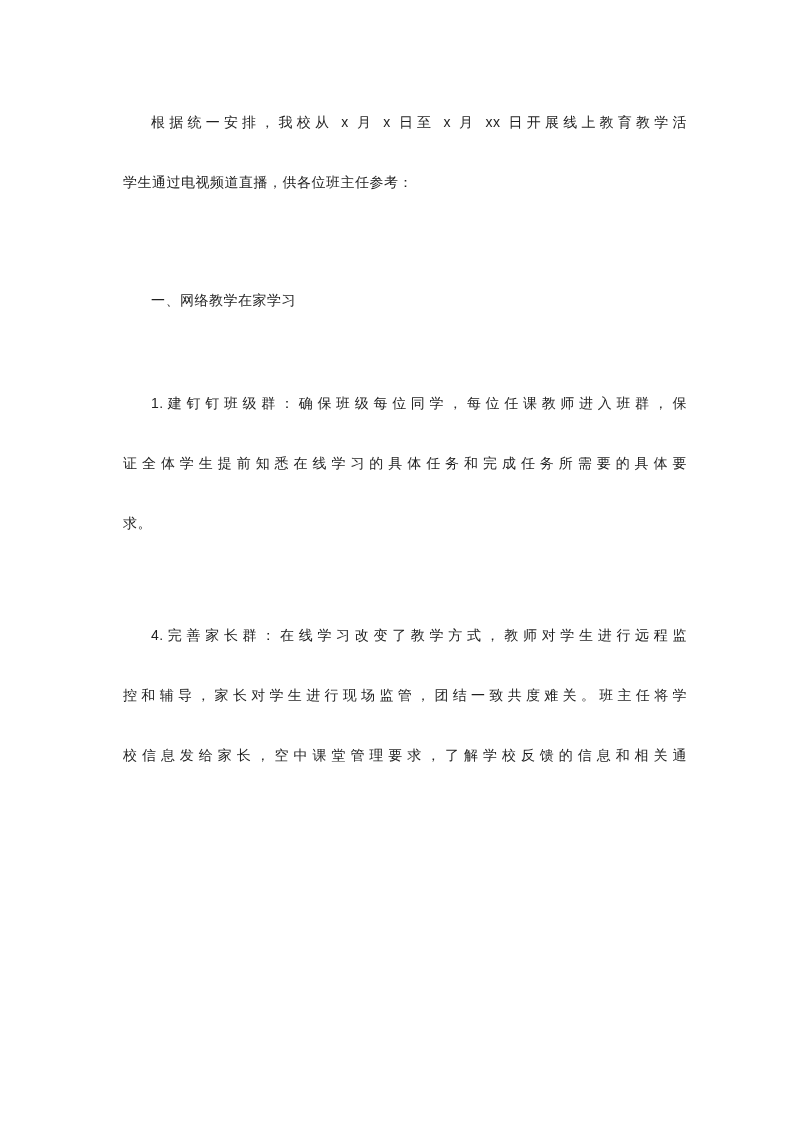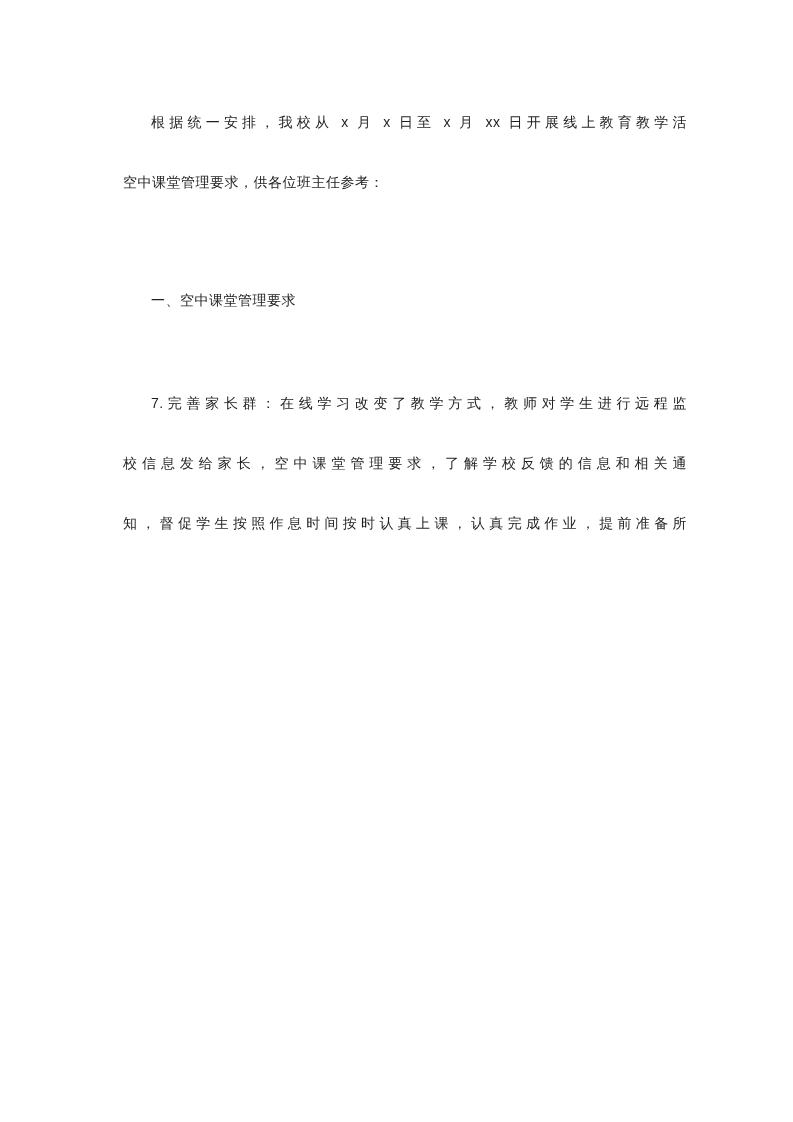--- a/index.html
+++ b/index.html
@@ -52,28 +52,33 @@
   .mb-item1   { margin-bottom: 52px; }
 </style>
 </head>
 <body>
 
 <div class="page">
   <div class="content">
 
     <p class="para mb-intro">
       <span class="ln j fi">根据统一安排，我校从 x 月 x 日至 x 月 xx 日开展线上教育教学活</span>
-      <span class="ln">空中课堂管理要求，供各位班主任参考：</span>
+      <span class="ln">学生通过电视频道直播，供各位班主任参考：</span>
     </p>
 
     <p class="para mb-heading">
-      <span class="ln fi">一、空中课堂管理要求</span>
+      <span class="ln fi">一、网络教学在家学习</span>
     </p>
 
+    <p class="para mb-item1">
+      <span class="ln j fi">1.建钉钉班级群：确保班级每位同学，每位任课教师进入班群，保</span>
+      <span class="ln j">证全体学生提前知悉在线学习的具体任务和完成任务所需要的具体要</span>
+      <span class="ln">求。</span>
+    </p>
 
     <p class="para">
-      <span class="ln j fi">7.完善家长群：在线学习改变了教学方式，教师对学生进行远程监</span>
+      <span class="ln j fi">4.完善家长群：在线学习改变了教学方式，教师对学生进行远程监</span>
+      <span class="ln j">控和辅导，家长对学生进行现场监管，团结一致共度难关。班主任将学</span>
       <span class="ln j">校信息发给家长，空中课堂管理要求，了解学校反馈的信息和相关通</span>
-      <span class="ln j">知，督促学生按照作息时间按时认真上课，认真完成作业，提前准备所</span>
     </p>
 
   </div>
 </div>
 
 </body></html>

